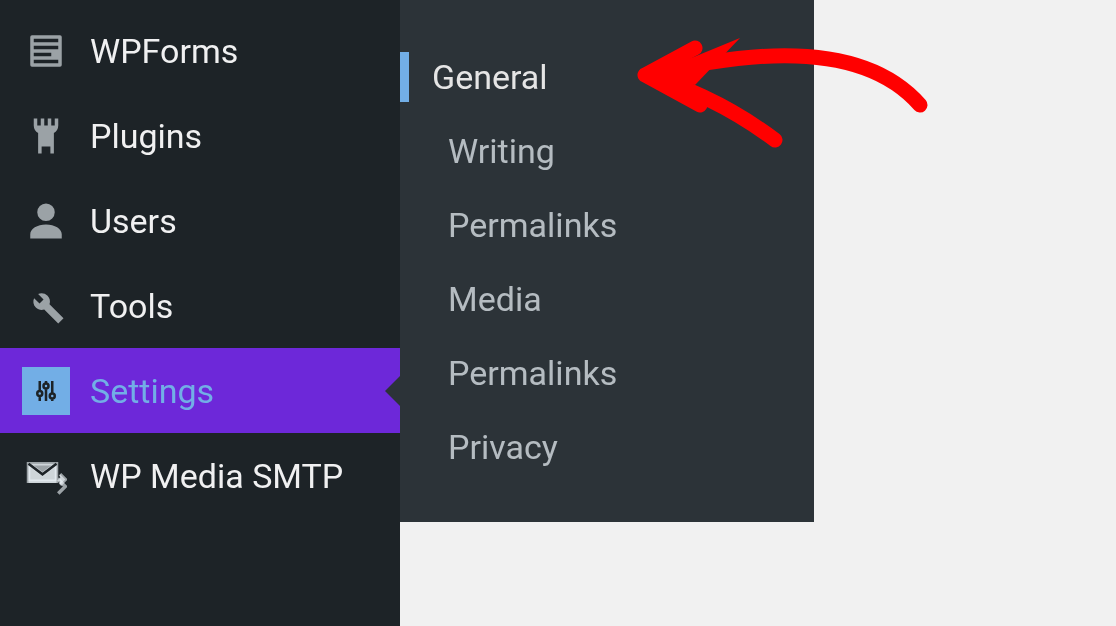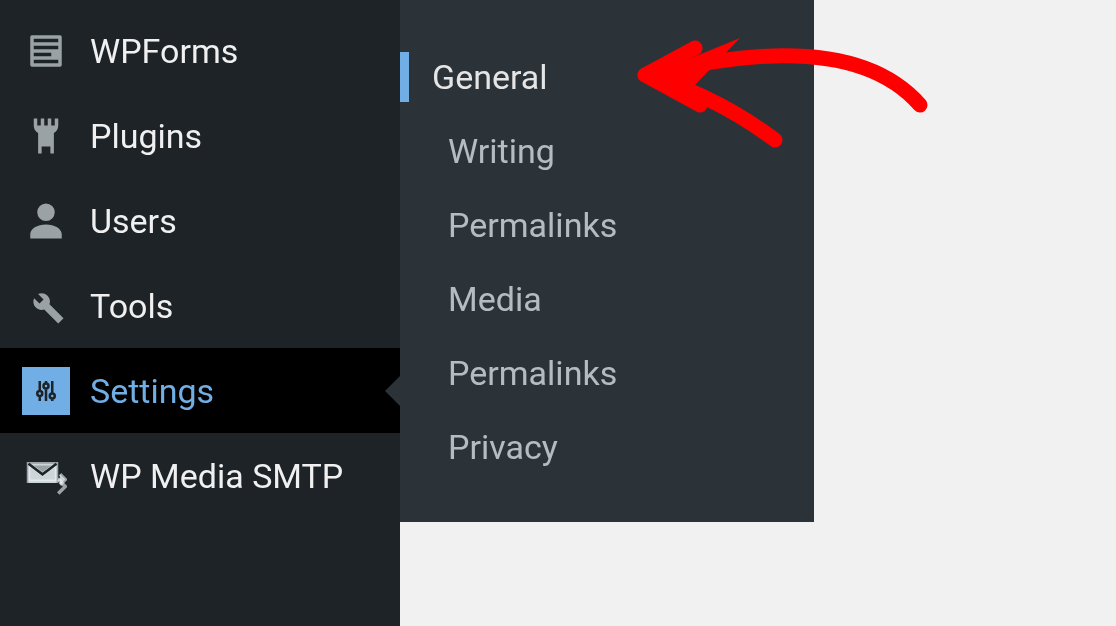--- a/index.html
+++ b/index.html
@@ -40,21 +40,21 @@
       align-items: center;
       justify-content: center;
       flex-shrink: 0;
     }
     .menu-item .icon svg {
       width: 42px;
       height: 42px;
       fill: rgba(240,246,252,0.6);
     }
     .menu-item.current {
-      background: #000000;
+      background: #6d28d9;
     }
     .menu-item.current .label {
       color: #72aee6;
     }
     .menu-item.current .icon svg {
       fill: #72aee6;
     }
     .menu-item.current .icon {
       background: #72aee6;
     }

